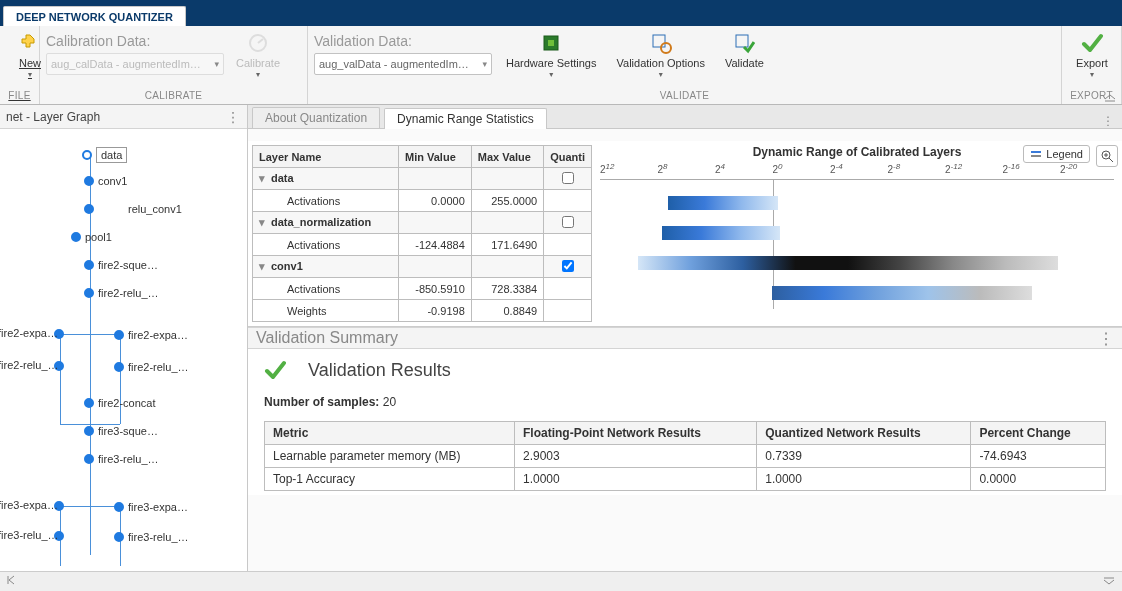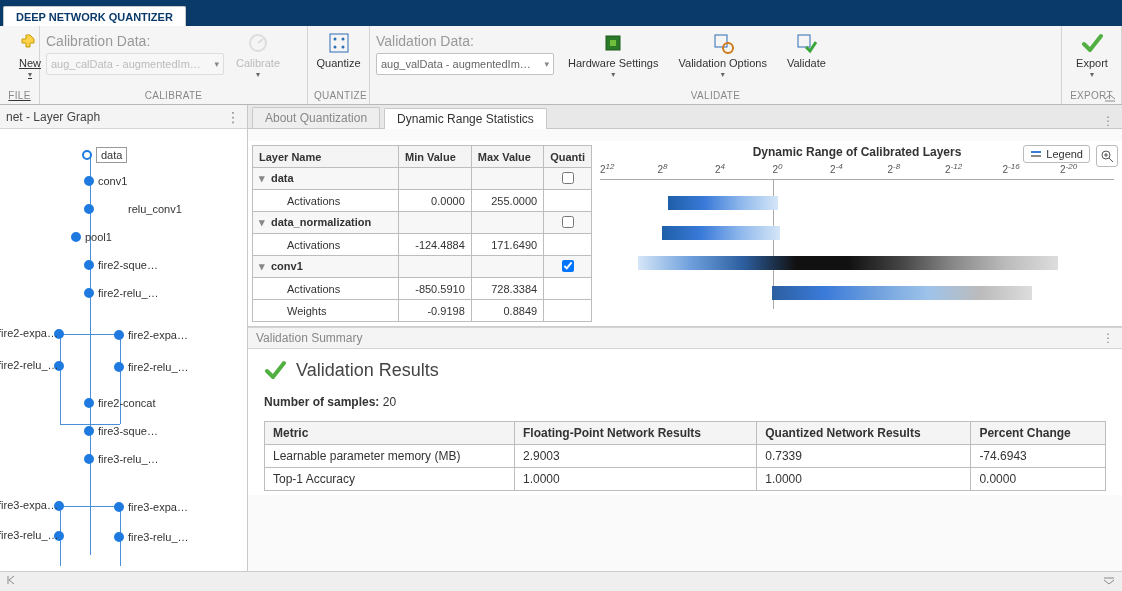--- a/index.html
+++ b/index.html
@@ -148,24 +148,24 @@
   }
   .legend-btn { right:32px;}
   .zoom-btn { right:4px; width:22px; height:22px; padding:0; justify-content:center;}
   .axis { position:relative; height:130px; margin:20px 0 4px 0; border-top:1px solid #aaa;}
   .axis .tick { position:absolute; top:-18px; font-size:10px; color:#555;}
   .axis .tick sup { font-size:8px;font-style:italic;}
   .heat-row { position:absolute; height:14px; display:flex;}
   .vs-header {
     background:#f4f4f4; border-top:1px solid #d4d4d4; border-bottom:1px solid #d4d4d4;
     height:22px; display:flex; align-items:center; justify-content:space-between;
-    padding:0 8px; font-size:12px; color:#888;
+    padding:0 8px; font-size:16px; color:#888;
   }
   .vr-panel { padding:10px 16px 4px; background:#fff; overflow:auto; }
-  .vr-title { display:flex; align-items:center; gap:10px; font-size:18px; color:#444; margin-bottom:14px;}
+  .vr-title { display:flex; align-items:center; gap:22px; font-size:18px; color:#444; margin-bottom:14px;}
   .vr-sub { font-size:12px; margin-bottom:12px; }
   .res-table { border-collapse:collapse; width:100%; font-size:12px;}
   .res-table th, .res-table td { border:1px solid #bdbdbd; padding:4px 8px; text-align:left;}
   .res-table th { background:#f4f4f4; font-weight:bold;}
   .status-bar {
     height:20px; background:#efefef; border-top:1px solid #ccc;
     display:flex; align-items:center; padding:0 6px;
   }
   .status-bar .sb-left, .status-bar .sb-right { color:#888; }
   .status-bar .sb-right { margin-left:auto; }
@@ -213,37 +213,20 @@
                 <path d="M11 11 L16 7" stroke="#ddd" stroke-width="2"></path>
               </svg>
           </span>
           <span class="lbl">Calibrate</span>
           <span class="drop-caret">▾</span>
         </div>
       </div>
       <div class="ts-section-title">CALIBRATE</div>
     </div>
 
-    <div class="ts-section" style="width:62px;">
-      <div class="ts-section-body">
-        <div class="ts-btn">
-          <span class="icn">
-            <svg width="22" height="22">
-                <rect x="2" y="2" width="18" height="18" fill="none" stroke="#2d6fb5"></rect>
-                <circle cx="7" cy="7" r="1.5" fill="#2d6fb5"></circle>
-                <circle cx="15" cy="7" r="1.5" fill="#2d6fb5"></circle>
-                <circle cx="7" cy="15" r="1.5" fill="#2d6fb5"></circle>
-                <circle cx="15" cy="15" r="1.5" fill="#2d6fb5"></circle>
-              </svg>
-          </span>
-          <span class="lbl">Quantize</span>
-        </div>
-      </div>
-      <div class="ts-section-title">QUANTIZE</div>
-    </div>
 
     <div class="ts-section" style="flex:1;">
       <div class="ts-section-body" style="gap:8px;">
         <div style="display:flex;flex-direction:column; padding-top:4px;">
           <span class="ts-small-label">Validation Data:</span>
           <div class="ts-combo">
             <span>aug_valData - augmentedIm…</span>
             <span class="caret">▾</span>
           </div>
         </div>

